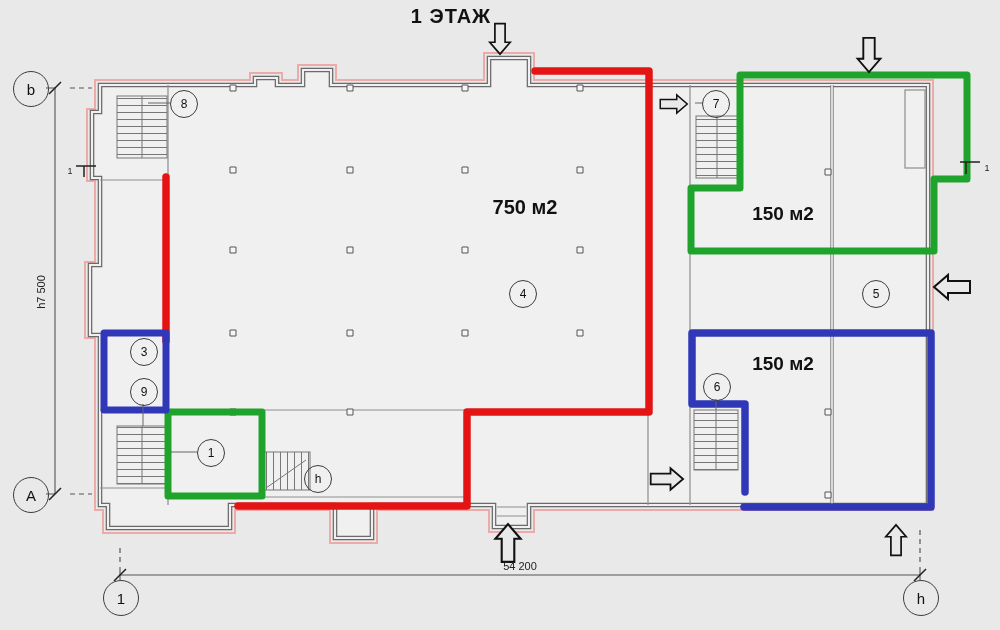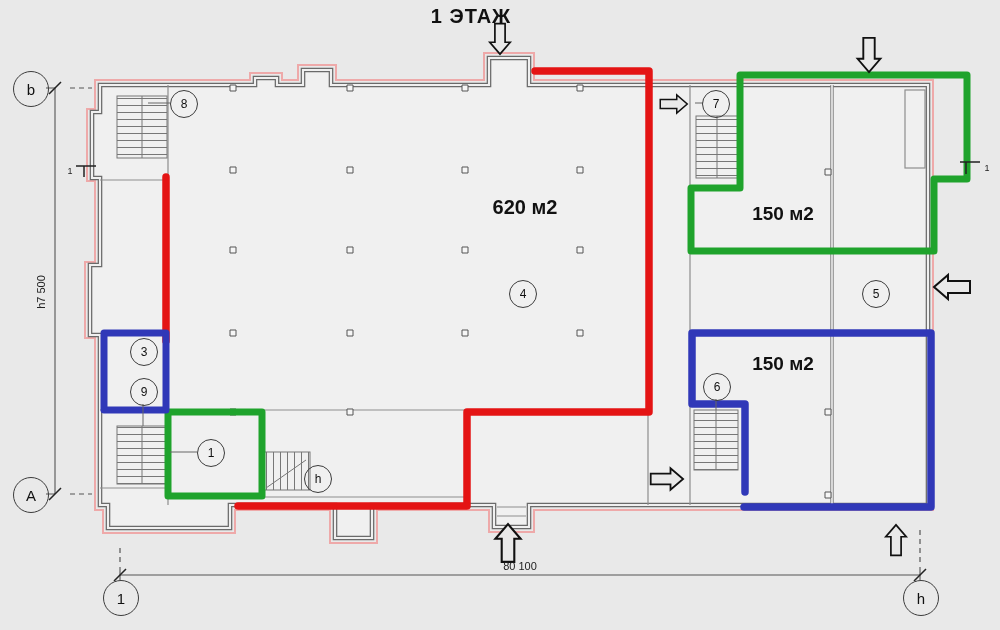--- a/index.html
+++ b/index.html
@@ -109,25 +109,25 @@
       <use href="#arw" class="arrow" transform="translate(500,38) rotate(90) scale(0.85)"></use>
       <use href="#arw" class="arrow" transform="translate(869,54) rotate(90) scale(0.95)"></use>
       <use href="#arw" class="arrow" transform="translate(673,104) rotate(0) scale(0.75)"></use>
       <use href="#arw" class="arrow" transform="translate(666,479) rotate(0) scale(0.9)"></use>
       <use href="#arw" class="arrow" transform="translate(953,287) rotate(180) scale(1)"></use>
       <use href="#arw" class="arrow" transform="translate(508,544) rotate(-90) scale(1.05)"></use>
       <use href="#arw" class="arrow" transform="translate(896,541) rotate(-90) scale(0.85)"></use>
     </g>
   </svg>
 
-  <div class="lbl title" style="left:471px;top:16px;">1 ЭТАЖ</div>
-  <div class="lbl area" style="left:525px;top:207px;">620 м2</div>
+  <div class="lbl title" style="left:451px;top:16px;">1 ЭТАЖ</div>
+  <div class="lbl area" style="left:525px;top:207px;">750 м2</div>
   <div class="lbl area-sm" style="left:783px;top:214px;">150 м2</div>
   <div class="lbl area-sm" style="left:783px;top:364px;">150 м2</div>
-  <div class="lbl dimtxt" style="left:520px;top:566px;">80 100</div>
+  <div class="lbl dimtxt" style="left:520px;top:566px;">54 200</div>
   <div class="lbl dimtxt dimtxt-v" style="left:41px;top:292px;">h7 500</div>
   <div class="lbl marktxt" style="left:70px;top:171px;">1</div>
   <div class="lbl marktxt" style="left:987px;top:168px;">1</div>
 
   <div class="bub bub-lg" style="left:13px;top:71px;">b</div>
   <div class="bub bub-lg" style="left:13px;top:477px;">А</div>
   <div class="bub bub-lg" style="left:103px;top:580px;">1</div>
   <div class="bub bub-lg" style="left:903px;top:580px;">h</div>
 
   <div class="bub bub-sm" style="left:170px;top:90px;">8</div>

